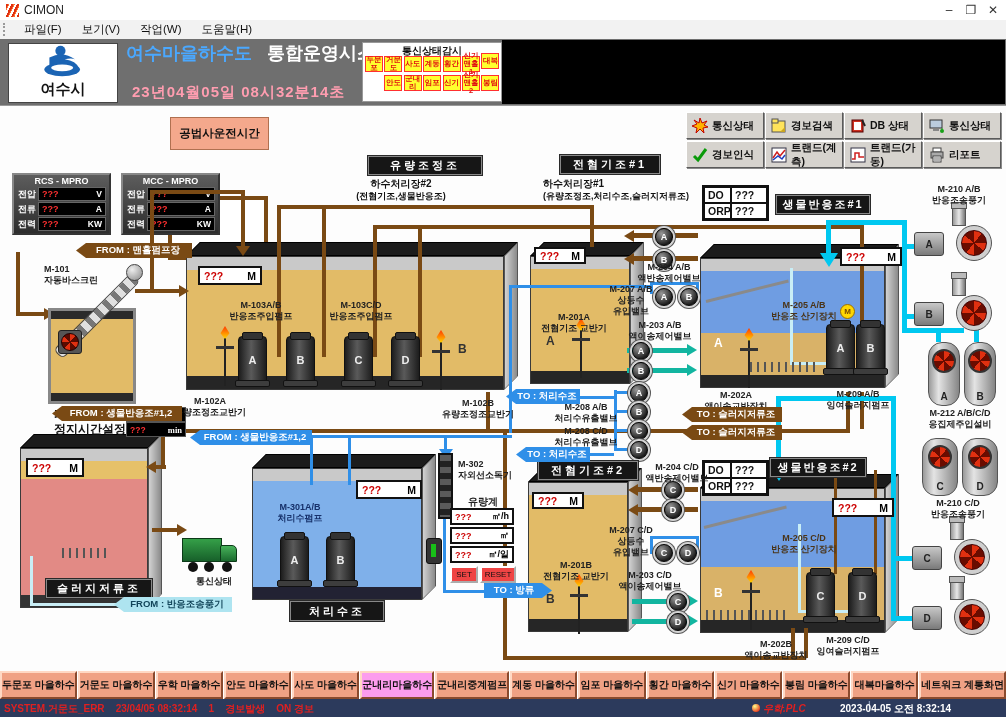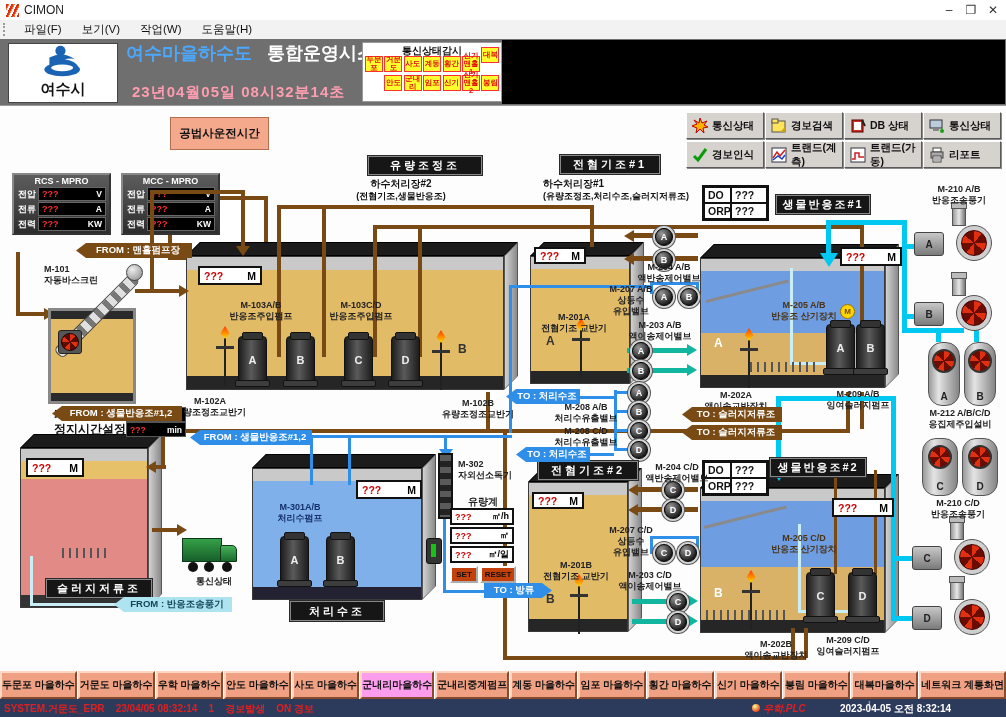--- a/index.html
+++ b/index.html
@@ -103,26 +103,26 @@
   .truck .cab{position:absolute;right:3px;top:7px;width:15px;height:15px;background:linear-gradient(#47b25a,#1a6a2e);border:1px solid #0c3a18;border-radius:2px 5px 0 0;}
   .truck::after{content:"";position:absolute;left:6px;bottom:-4px;width:10px;height:10px;background:#111;border-radius:50%;box-shadow:16px 0 #111,34px 0 #111;}
   .screwbar{position:absolute;width:108px;height:11px;border-radius:5px;border:1px solid #444;
     background:repeating-linear-gradient(90deg,#e0e0e0 0 6px,#777 6px 12px);transform:rotate(-45deg);transform-origin:left center;}
   .screwtip{position:absolute;width:15px;height:15px;border-radius:50%;background:radial-gradient(circle at 35% 30%,#eee,#888);border:1px solid #444;}
   .rfan{position:absolute;width:22px;height:22px;background:#555;border:1px solid #222;border-radius:3px;}
   .rfan::after{content:"";position:absolute;inset:2px;border-radius:50%;background:repeating-conic-gradient(#e03010 0 40deg,#5a0a00 40deg 90deg);border:1px solid #200;}
   .timerrow{position:absolute;display:flex;align-items:center;}
   .timerrow .tl{font-size:12px;font-weight:bold;color:#111;width:72px;}
   .timerbox{width:52px;height:13px;background:#000;border:1px solid #555;display:flex;align-items:center;justify-content:space-between;padding:0 3px;}
-  .timerbox .v{color:#ff3030;font-size:8.5px;font-weight:bold;} .timerbox .u{color:#fff;font-size:8.5px;font-weight:bold;}
+  .timerbox .v{color:#ff3030;font-size:8.5px;font-weight:bold;} .timerbox .u{color:#fff;font-size:8.5px;font-weight:bold;font-family:Liberation Serif, serif;}
   .uvbar{position:absolute;width:15px;background:repeating-linear-gradient(180deg,#5a5a5a 0 6px,#222 6px 12px);border:2px solid #111;box-sizing:border-box;}
   .fmrow{position:absolute;width:64px;height:17px;background:#fff;border:2px solid #111;display:flex;align-items:center;justify-content:space-between;
     padding:0 3px;font-size:9px;font-weight:bold;box-sizing:border-box;}
   .fmrow .v{color:#c00;} .fmrow .u{color:#000;}
-  .smallbtn{position:absolute;height:17px;background:#c2410c;border:2px outset #fff;font-size:8px;font-weight:bold;color:#111;
+  .smallbtn{position:absolute;height:17px;background:#ef4444;border:2px outset #fff;font-size:8px;font-weight:normal;color:#111;
     display:flex;align-items:center;justify-content:center;box-sizing:border-box;}
   .fvalve{position:absolute;width:14px;height:24px;background:#333;border:1px solid #111;border-radius:3px;}
   .fvalve::after{content:"";position:absolute;left:4px;top:5px;width:5px;height:13px;background:#18c018;}
   
   .hp,.vp{position:absolute;}
   .hp{height:4px;} .vp{width:4px;}
   .brownp{background:#7a4a14;} .bluep{background:#2f8fe8;height:3px;} .bluepv{background:#2f8fe8;width:3px;}
   .cyanp{background:#00c8f0;} .palep{background:#c9eef6;} .tealp{background:#12b5a0;height:5px;}
   .tri{position:absolute;width:0;height:0;}
   .tri.r{border-left:10px solid var(--c);border-top:6px solid transparent;border-bottom:6px solid transparent;}
@@ -183,21 +183,21 @@
     <div class="commpanel">
       <div class="commtitle">통신상태감시</div>
       <div id="commgrid">
           <div class="comm-btn" style="left: 2px; top: 13px;">두문포</div>
           <div class="comm-btn" style="left: 21.4px; top: 13px;">거문도</div>
           <div class="comm-btn" style="left: 40.8px; top: 13px;">사도</div>
           <div class="comm-btn" style="left: 60.2px; top: 13px;">계동</div>
           <div class="comm-btn" style="left: 79.6px; top: 13px;">횡간</div>
           <div class="comm-btn" style="left: 99px; top: 13px;">신기
 맨홀1</div>
-          <div class="comm-btn" style="left: 118.4px; top: 4px;">대복</div>
+          <div class="comm-btn" style="left: 118.4px; top: 10px;">대복</div>
           <div class="comm-btn" style="left: 21.4px; top: 32px;">안도</div>
           <div class="comm-btn" style="left: 40.8px; top: 32px;">군내리</div>
           <div class="comm-btn" style="left: 60.2px; top: 32px;">임포</div>
           <div class="comm-btn" style="left: 79.6px; top: 32px;">신기</div>
           <div class="comm-btn" style="left: 99px; top: 32px;">신기
 맨홀2</div>
           <div class="comm-btn" style="left: 118.4px; top: 32px;">봉림</div>
         </div>
     </div>
     <div class="blackstrip"></div>

